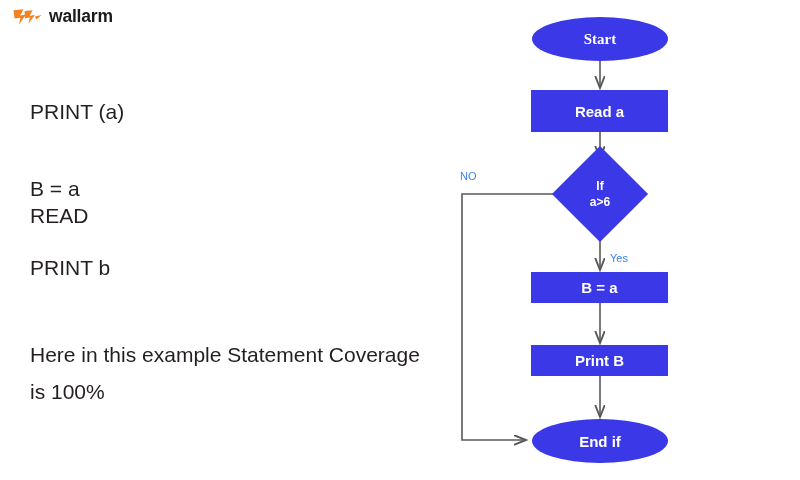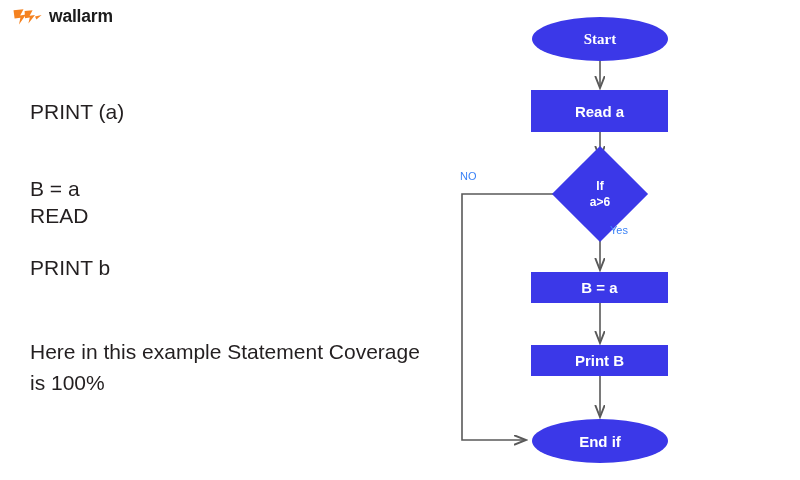--- a/index.html
+++ b/index.html
@@ -53,21 +53,21 @@
   }
   #code-block .gap {
     height: 25px;
   }
   #note {
     position: absolute;
     left: 30px;
     top: 336px;
     width: 390px;
     font-size: 21px;
-    line-height: 31px;
+    line-height: 37px;
     color: #231f20;
   }
 
   
   #flowchart {
     position: absolute;
     left: 440px;
     top: 0;
     width: 360px;
     height: 480px;
@@ -119,21 +119,21 @@
 
   
   .edge-label {
     position: absolute;
     font-size: 11px;
     color: #3b82f6;
     font-weight: 400;
     white-space: nowrap;
   }
   #label-no  { left: 20px;  top: 170px; }
-  #label-yes { left: 170px; top: 224px; }
+  #label-yes { left: 170px; top: 252px; }
 
   #connectors {
     position: absolute;
     left: 0;
     top: 0;
     width: 360px;
     height: 480px;
     overflow: visible;
   }
 </style>

